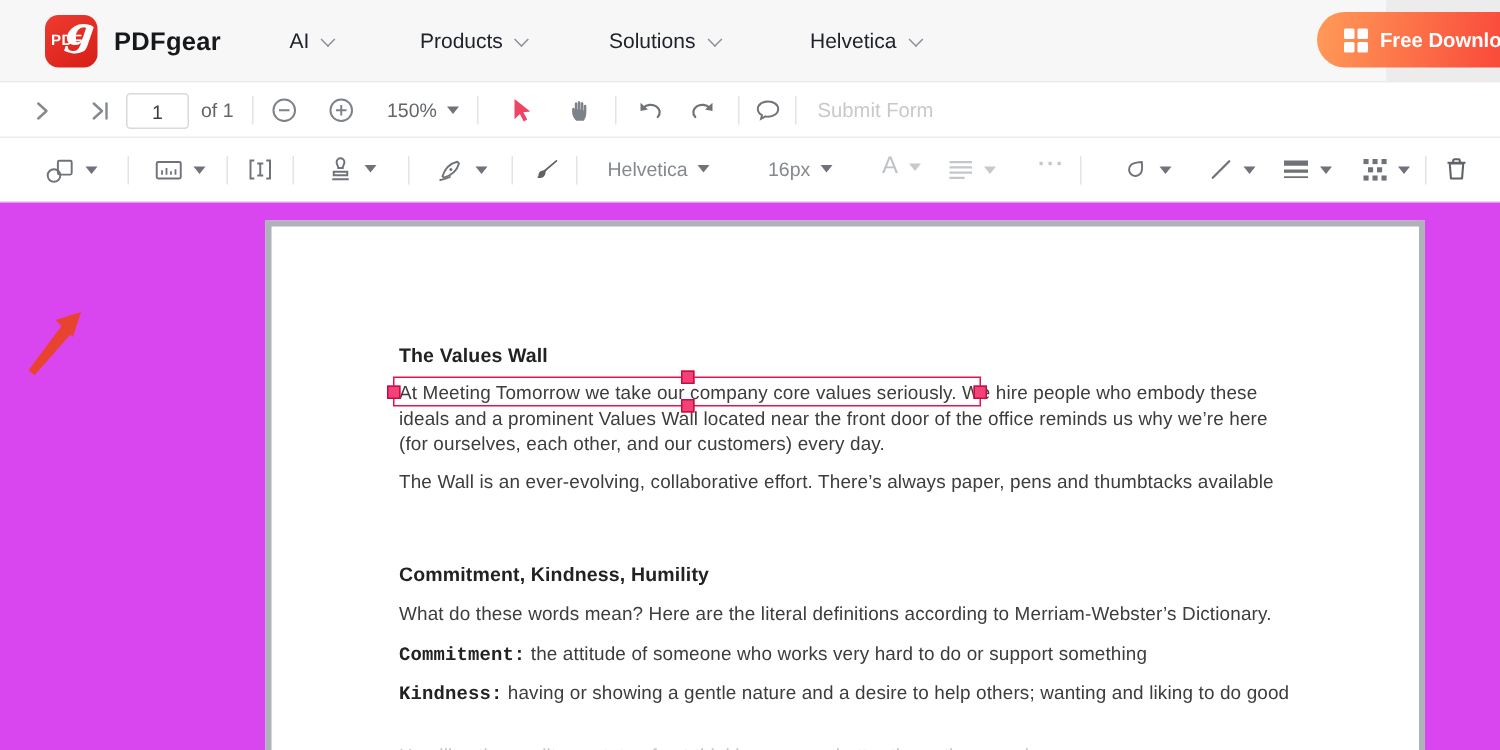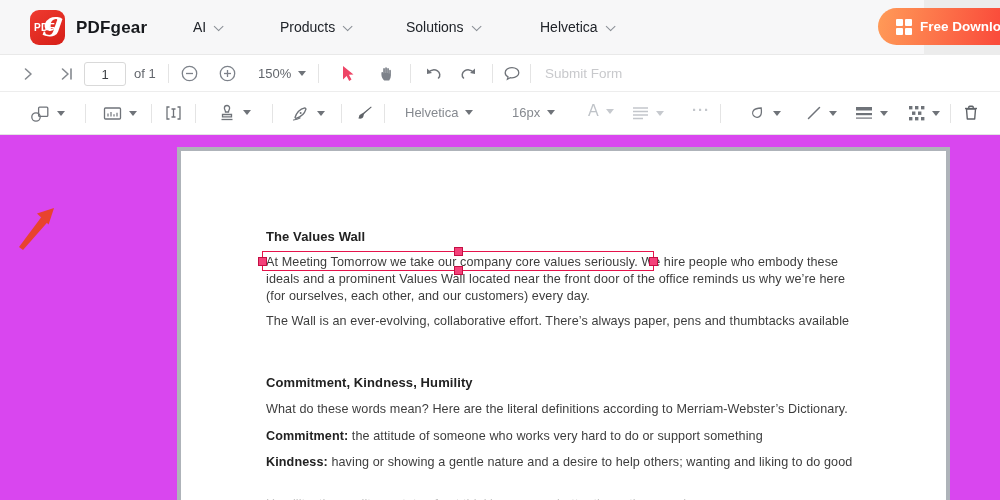--- a/index.html
+++ b/index.html
@@ -30,21 +30,21 @@
   .dim { color:#c8c9cc; }
   .caret { display:inline-block; width:0; height:0; border-left:4.5px solid transparent; border-right:4.5px solid transparent; border-top:5.5px solid #6f7379; margin-left:7px; }
   .caret.light { border-top-color:#c6c9ce; }
   svg { display:block; }
 
   
   .docarea { position:relative; width:1000px; height:470px; background:#d946ef; overflow:hidden; }
   .page { position:absolute; left:177px; top:12px; width:773px; height:420px; background:#fff; border:4px solid #aeb3b9; border-bottom:0; }
   .dtext { position:absolute; left:85px; white-space:nowrap; font-size:12.6px; color:#3d3d3d; letter-spacing:.1px; }
   .dhead { font-weight:bold; color:#222; font-size:13px; }
-  .bterm { font-weight:bold; color:#222; }
+  .bterm { font-weight:bold; color:#222;font-family:Liberation Mono, monospace; }
   .partial { color:#c4c4c4; }
 
   
   .sel-rect { position:absolute; left:81px; top:100px; width:392px; height:20px; border:1px solid #e5134b; }
   .handle { position:absolute; width:9px; height:9px; background:#f4417a; border:1.5px solid #c40f43; }
   .h-left  { left:-5px; top:5px; }
   .h-right { right:-5px; top:5px; }
   .h-top   { left:191px; top:-5px; }
   .h-bot   { left:191px; bottom:-5px; }
 

